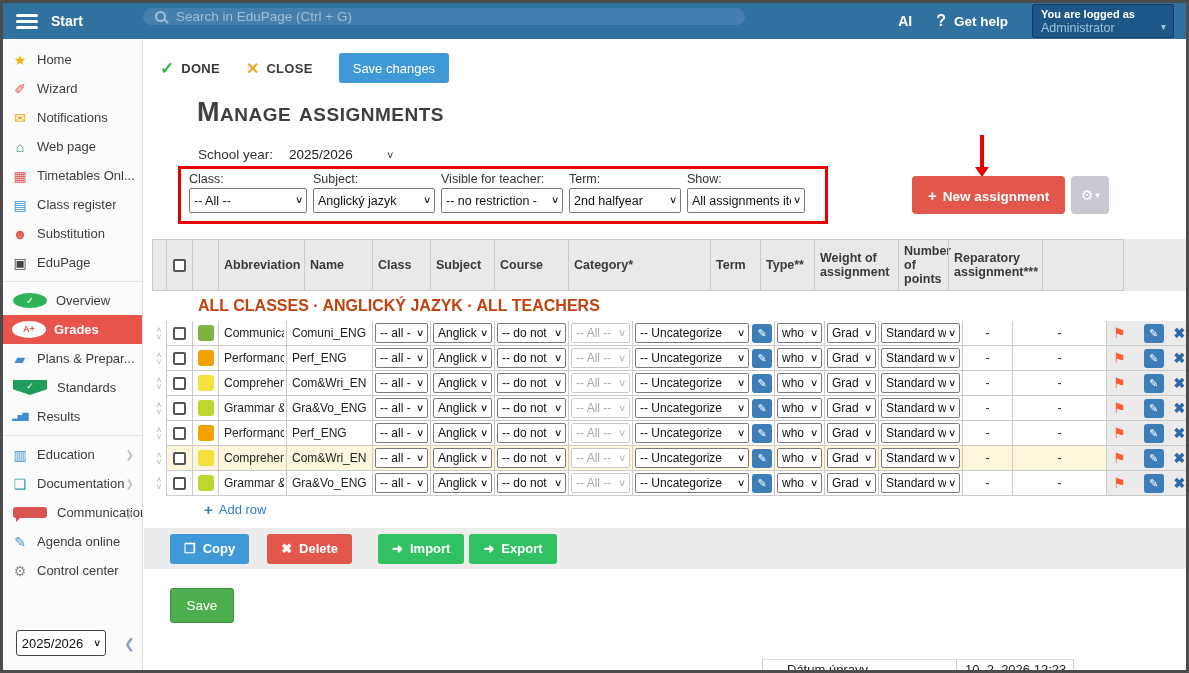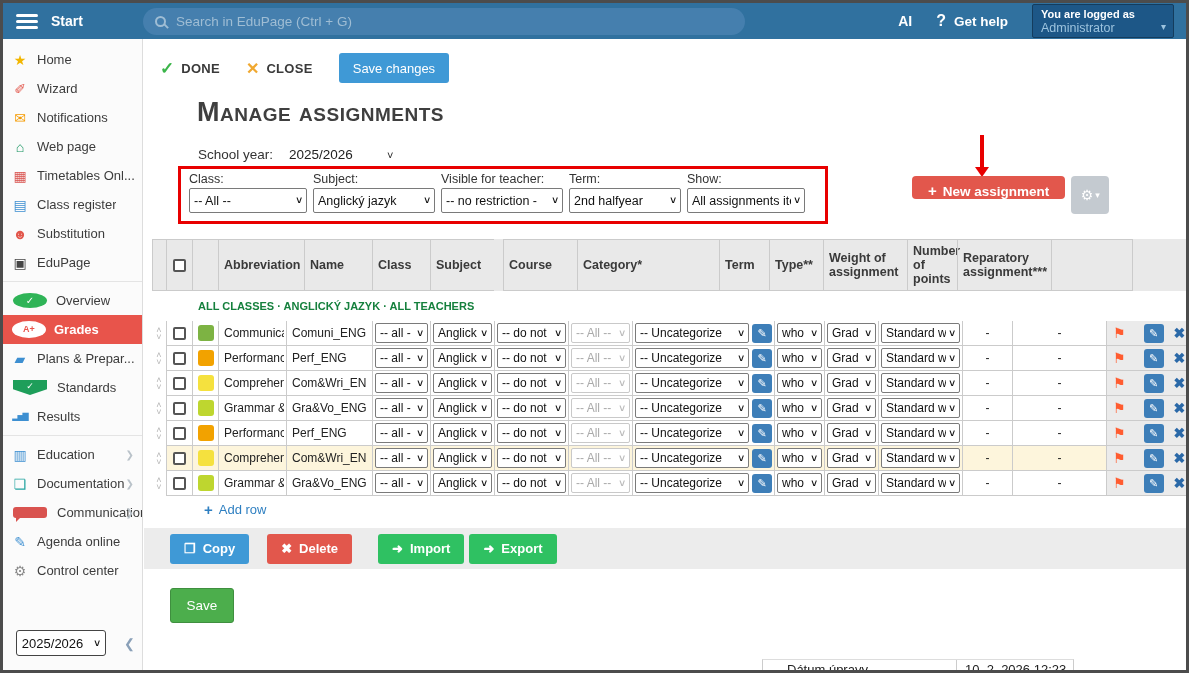--- a/index.html
+++ b/index.html
@@ -4,21 +4,21 @@
 <style>
   * { box-sizing: border-box; margin: 0; padding: 0; }
   html,body { width:1189px; height:673px; font-family:"Liberation Sans", sans-serif; }
   #app { position:relative; width:1189px; height:673px; border:3px solid #4c4c4c; background:#fff; overflow:hidden; }
 
   
   .topbar { position:absolute; left:0; top:0; right:0; height:36px; background:#30719f; display:flex; align-items:center; }
   .burger { width:22px; height:15px; margin-left:13px; display:flex; flex-direction:column; justify-content:space-between; cursor:pointer; }
   .burger i { display:block; height:3px; background:#fff; border-radius:2px; }
   .start-lbl { color:#fff; font-size:14px; font-weight:bold; margin-left:13px; }
-  .searchbox { position:absolute; left:140px; top:5px; width:602px; height:27px; background:#457fae; border-radius:14px; display:flex; align-items:center; padding:0 12px; }
+  .searchbox { position:absolute; left:140px; top:5px; width:602px; height:17px; background:#457fae; border-radius:14px; display:flex; align-items:center; padding:0 12px; }
   .mag { width:11px; height:11px; border:2px solid #9fbdd4; border-radius:50%; position:relative; flex:none; }
   .mag::after { content:""; position:absolute; width:6px; height:2px; background:#9fbdd4; transform:rotate(45deg); right:-5px; bottom:-2px; }
   .search-ph { color:#9fbdd4; font-size:13.5px; margin-left:10px; white-space:nowrap; overflow:hidden; }
   .topbar-right { position:absolute; right:12px; top:0; height:36px; display:flex; align-items:center; gap:24px; }
   .ai-lbl { color:#fff; font-weight:bold; font-size:14px; }
   .help-grp { display:flex; align-items:center; gap:8px; color:#fff; font-weight:bold; }
   .help-q { font-size:16px; }
   .help-lbl { font-size:13.5px; }
   .userbox { width:142px; height:34px; background:#1d5787; border:1px solid #143c5d; border-radius:2px; padding:3px 8px; position:relative; }
   .userbox .l1 { color:#fff; font-size:11px; font-weight:bold; line-height:13px; }
@@ -61,35 +61,35 @@
   .fgroup { display:flex; flex-direction:column; }
   .flabel { font-size:12.5px; color:#333; margin-bottom:2px; }
   .sel { display:flex; align-items:center; justify-content:space-between; border:1px solid #7a7a7a; border-radius:2px; background:#fff; padding:0 4px; font-size:12px; color:#111; white-space:nowrap; overflow:hidden; cursor:pointer; }
   .fsel { height:25px; font-size:12.5px; }
   .seltext { overflow:hidden; white-space:nowrap; }
   .selchev { font-size:10px; font-weight:bold; margin-left:3px; flex:none; }
   .sel.dis { color:#aaa; border-color:#c9c9c9; }
   .sel.dis .selchev { color:#bbb; }
 
   .newassign-wrap { position:absolute; left:768px; top:137px; display:flex; }
-  .btn-newassign { background:#e2574c; color:#fff; border:none; border-radius:4px; height:23px; padding:6px 16px; font-size:13.5px; font-weight:bold; font-family:inherit; cursor:pointer; }
+  .btn-newassign { background:#e2574c; color:#fff; border:none; border-radius:4px; height:38px; padding:6px 16px; font-size:13.5px; font-weight:bold; font-family:inherit; cursor:pointer; }
   .btn-newassign .plus { margin-right:6px; font-size:15px; }
   .btn-wrench { background:#c4cad0; border:none; border-radius:4px; height:38px; width:38px; margin-left:6px; color:#fff; cursor:pointer; display:flex; align-items:center; justify-content:center; gap:2px; font-size:14px; }
   .btn-wrench .dcar { font-size:9px; }
   .red-arrow { position:absolute; left:836px; top:96px; width:4px; height:32px; background:#e80000; }
   .red-arrow::after { content:""; position:absolute; left:-5px; top:32px; border:7px solid transparent; border-top:10px solid #e80000; }
 
   
   .tbl { position:absolute; left:8px; top:200px; width:1036px; font-size:12px; color:#222; }
   .hrow, .trow, .grow { display:flex; width:100%; }
   .hrow { background:#e9e9e9; }
   .hc { border:1px solid #cbcbcb; border-right:none; padding:4px 5px; font-weight:bold; font-size:12.5px; color:#3a3a3a; display:flex; align-items:center; min-height:48px; }
   .hc:last-child { border-right:1px solid #cbcbcb; }
   .grow { background:#fff; }
-  .gc { height:30px; display:flex; align-items:center; font-weight:bold; font-size:11px; color:#15803d; padding-left:46px; }
+  .gc { height:30px; display:flex; align-items:center; font-weight:bold; font-size:16px; color:#c2410c; padding-left:46px; }
   .trow .c { border:1px solid #cbcbcb; border-right:none; border-top:none; height:25px; display:flex; align-items:center; padding:0 2px; overflow:hidden; background:#fff; }
   .trow .c:last-child { border-right:1px solid #cbcbcb; }
   .trow.hl .c { background:#fdf5dc; }
   .trow .c.actions, .trow.hl .c.actions { background:#ebebeb; }
   .c.center { justify-content:center; }
   .rsort { display:flex; flex-direction:column; align-items:center; justify-content:center; color:#b5b5b5; font-size:9px; line-height:7px; cursor:pointer; }
   .cb { width:13px; height:13px; border:2px solid #555; border-radius:2px; background:#fff; margin:auto; cursor:pointer; }
   .swatch { width:16px; height:16px; border-radius:3px; margin:auto; }
   .cellsel { flex:1; height:20px; min-width:0; }
   .celltext { white-space:nowrap; overflow:hidden; font-size:12px; padding-left:3px; }
@@ -308,21 +308,21 @@
       <div class="hrow">
           <div class="hc" style="flex: 0 0 14px; width: 14px;"></div>
           <div class="hc" style="flex: 0 0 26px; width: 26px; padding: 0px;">
             <div class="cb"></div>
           </div>
           <div class="hc" style="flex: 0 0 26px; width: 26px;"></div>
           <div class="hc" style="flex: 0 0 86px; width: 86px;">Abbreviation</div>
           <div class="hc" style="flex: 0 0 68px; width: 68px;">Name</div>
           <div class="hc" style="flex: 0 0 58px; width: 58px;">Class</div>
           <div class="hc" style="flex: 0 0 64px; width: 64px;">Subject</div>
-          <div class="hc" style="flex: 0 0 74px; width: 74px; margin-left: 9px;">Course</div>
+          <div class="hc" style="flex: 0 0 74px; width: 74px;">Course</div>
           <div class="hc" style="flex: 0 0 142px; width: 142px;">Category*</div>
           <div class="hc" style="flex: 0 0 50px; width: 50px;">Term</div>
           <div class="hc" style="flex: 0 0 54px; width: 54px;">Type**</div>
           <div class="hc" style="flex: 0 0 84px; width: 84px;">Weight of assignment</div>
           <div class="hc" style="flex: 0 0 50px; width: 50px;">Number of points</div>
           <div class="hc" style="flex: 0 0 94px; width: 94px;">Reparatory assignment***</div>
           <div class="hc" style="flex: 0 0 82px; width: 82px;"></div>
         </div>
       <div class="grow">
         <div class="gc" style="width: 1036px;">ALL CLASSES · ANGLICKÝ JAZYK · ALL TEACHERS</div>

